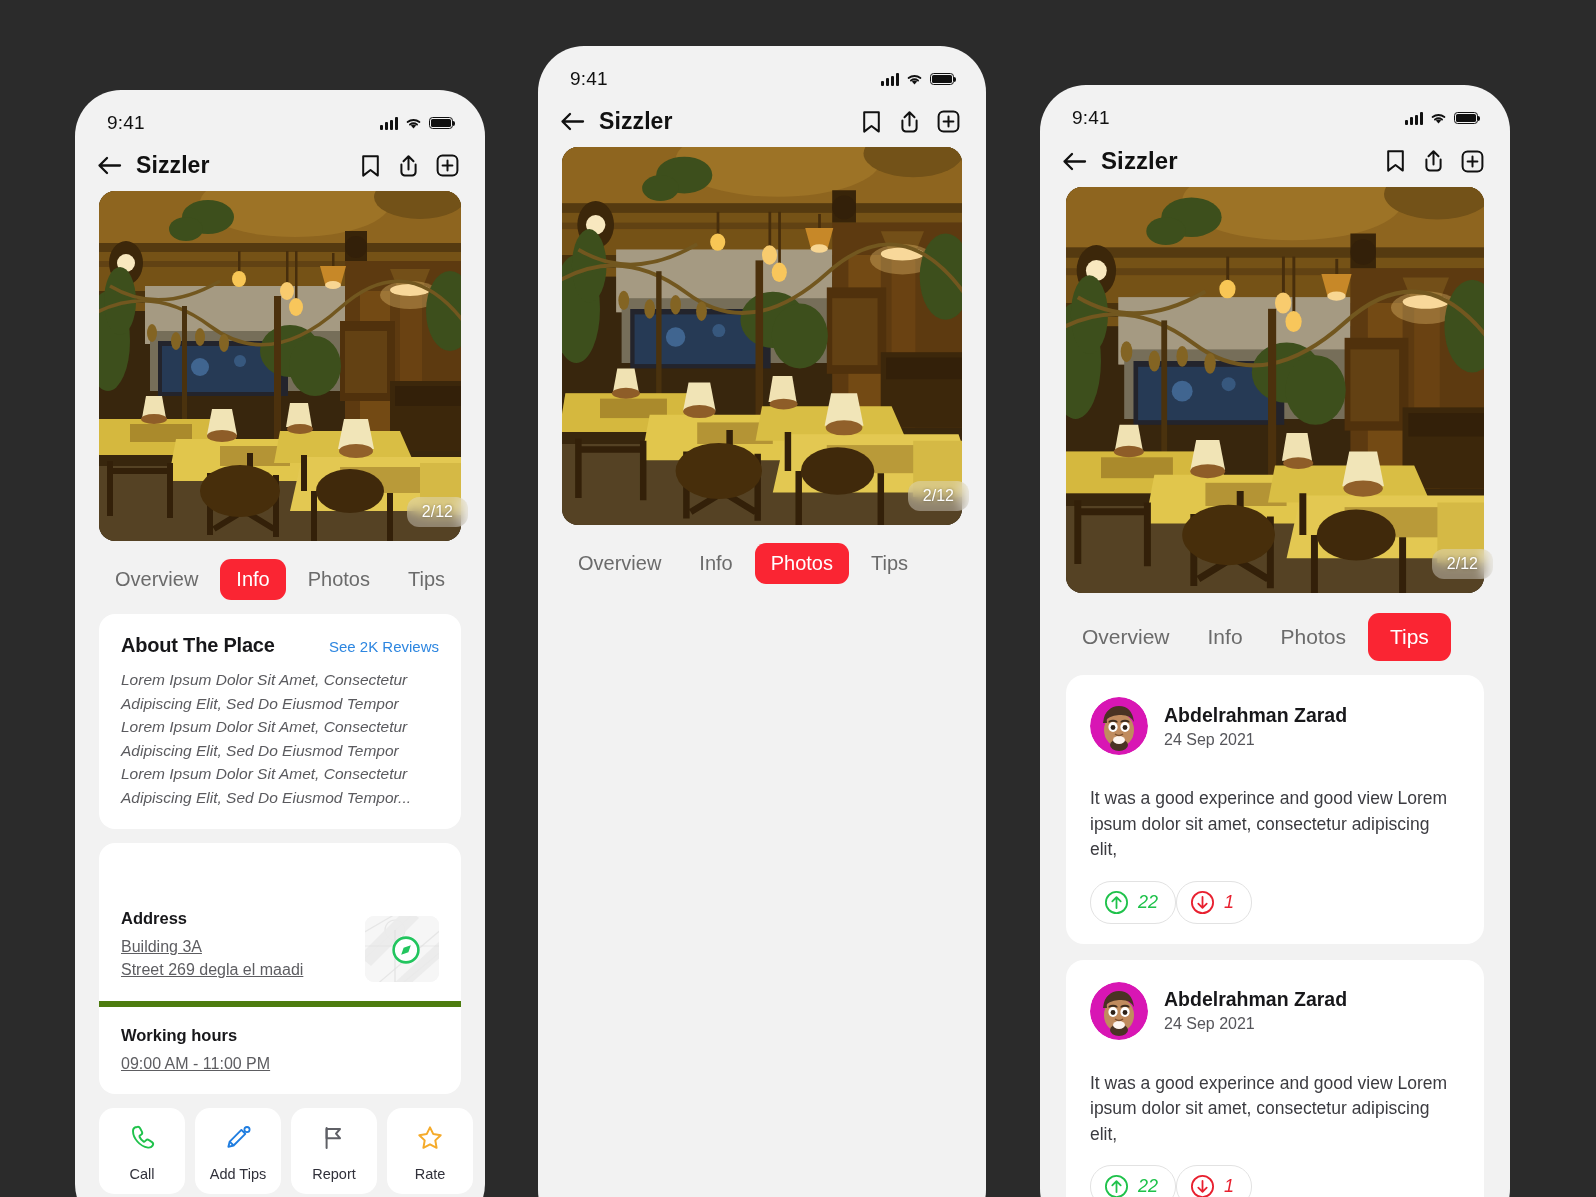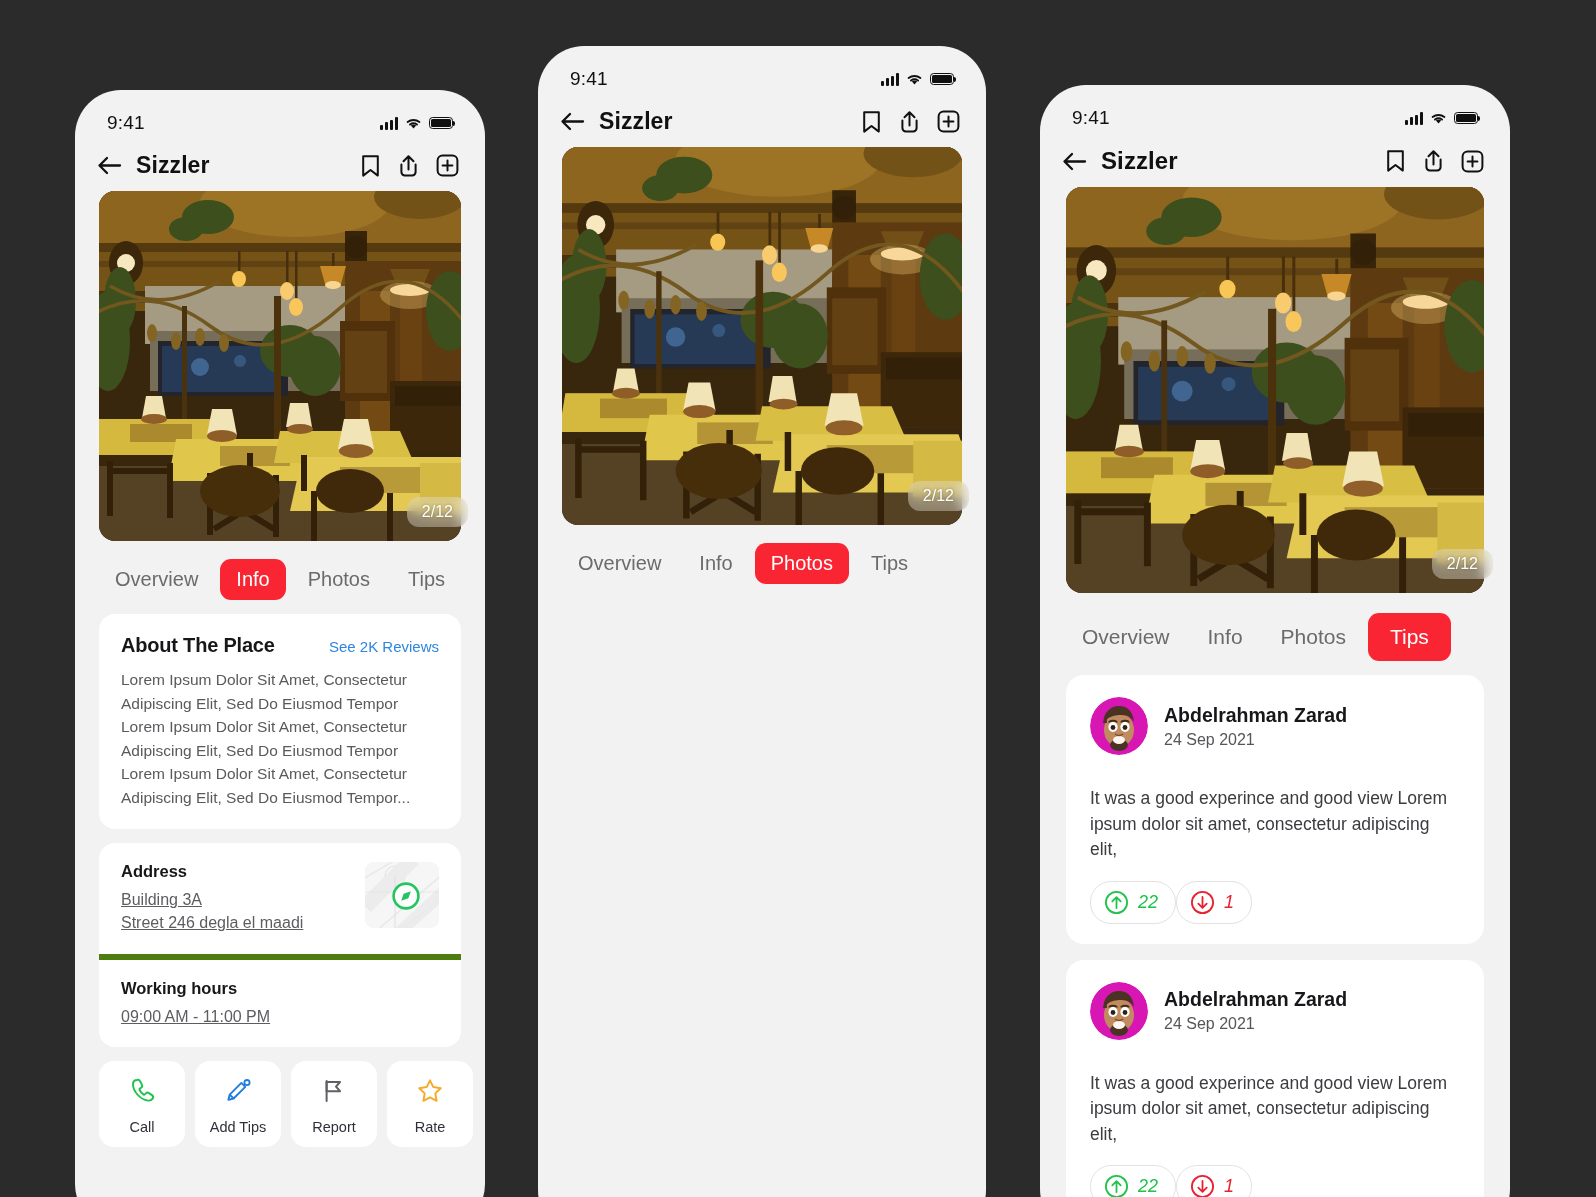--- a/index.html
+++ b/index.html
@@ -87,28 +87,28 @@
   .tab.active { background: #fa2533; color: #fff; font-weight: normal; }
 
   
   .card {
     background: #fff; border-radius: 16px;
     margin: 0 24px 14px 24px; padding: 20px 22px;
   }
   .card-head { display: flex; align-items: baseline; justify-content: space-between; }
   .card-title { font-size: 20px; font-weight: bold; color: #17171a; letter-spacing: -.2px; }
   .card-link { font-size: 15px; color: #2d86e0; cursor: pointer; }
-  .about-body { margin-top: 11px; font-size: 15.5px; line-height: 1.52; color: #5a5a5e; }
+  .about-body { margin-top: 11px; font-size: 15.5px; line-height: 1.52; color: #5a5a5e; font-style: italic; }
 
   .info-card { background: #fff; border-radius: 16px; margin: 0 24px 14px 24px; }
   .info-sec { padding: 19px 22px; }
   .info-sec + .info-sec { border-top: 6px solid #4d7c0f; }
   .info-label { font-size: 16.5px; font-weight: bold; color: #17171a; }
   .info-val { margin-top: 8px; font-size: 16px; line-height: 1.42; color: #5d5d61; text-decoration: underline; }
-  .addr-row { display: flex; align-items: flex-start; justify-content: space-between; }
+  .addr-row { display: flex; align-items: flex-end; justify-content: space-between; margin-top: 47px; }
   .map-thumb {
     width: 74px; height: 66px; border-radius: 9px; overflow: hidden;
     flex: 0 0 auto; margin-left: 10px; position: relative; background: #f4f4f4;
   }
 
   
   .actions { display: flex; gap: 10px; padding: 0 12px 18px 24px; }
   .action {
     flex: 1; background: #fff; border-radius: 15px;
     padding: 15px 4px 12px 4px; text-align: center; cursor: pointer;
@@ -658,21 +658,21 @@
     <div class="about-body">Lorem Ipsum Dolor Sit Amet, Consectetur Adipiscing Elit, Sed Do Eiusmod Tempor Lorem Ipsum Dolor Sit Amet, Consectetur Adipiscing Elit, Sed Do Eiusmod Tempor Lorem Ipsum Dolor Sit Amet, Consectetur Adipiscing Elit, Sed Do Eiusmod Tempor...</div>
   </div>
 
   <div class="info-card">
     <div class="info-sec">
       <div class="addr-row">
         <div>
           <div class="info-label">Address</div>
           <div class="info-val">
             <span>Building 3A</span><br>
-            <span>Street 246 degla el maadi</span>
+            <span>Street 269 degla el maadi</span>
           </div>
         </div>
         <div class="map-thumb">
           <svg width="74" height="66" viewBox="0 0 74 66">
               <use href="#sym-map"></use>
             </svg>
           <svg width="30" height="30" viewBox="0 0 30 30" style="position:absolute;left:26px;top:19px">
             <circle cx="15" cy="15" r="12.4" stroke="#22c55e" stroke-width="2.6" fill="#fff"></circle>
             <path d="M19.8 10.2 L12.6 12.8 L10.2 19.8 L17.4 17.2z" fill="#22c55e"></path>
           </svg>

